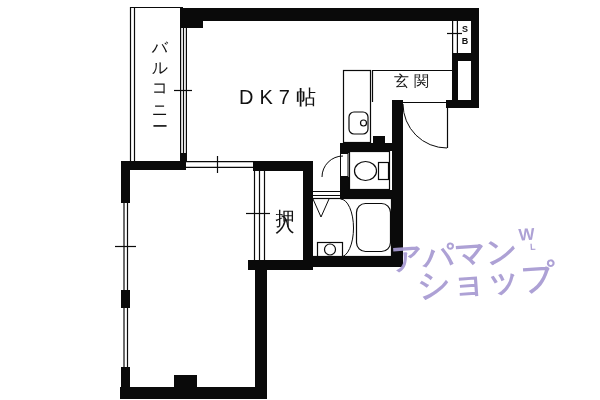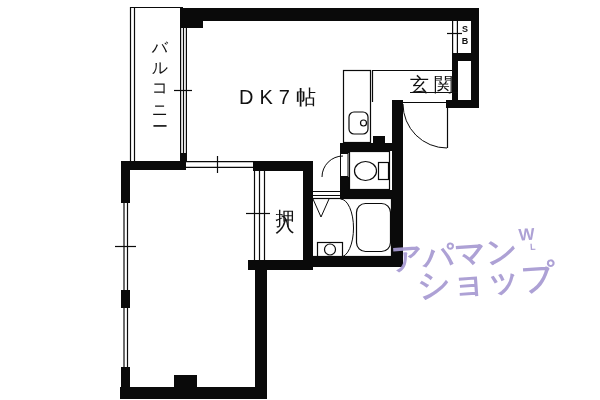--- a/index.html
+++ b/index.html
@@ -9,21 +9,21 @@
   .wall{position:absolute;background:#0a0a0a;}
   
   svg.lines{position:absolute;left:0;top:0;z-index:3;}
   
   .lbl{position:absolute;color:#111;z-index:4;white-space:nowrap;}
   .lbl-h{font-size:20px;}
   .vtext{writing-mode:vertical-rl;text-orientation:mixed;}
   .vupright{writing-mode:vertical-rl;text-orientation:upright;}
   .balcony-lbl{left:149px;top:29px;font-size:16px;letter-spacing:4px;}
   .dk-lbl{left:239px;top:84px;letter-spacing:6px;}
-  .genkan-lbl{left:410px;top:72px;font-size:19px;letter-spacing:5px;text-decoration:underline;}
+  .genkan-lbl{left:394px;top:72px;font-size:15px;letter-spacing:5px;}
   .sb-lbl{left:460px;top:24px;font-size:9px;letter-spacing:2px;font-weight:bold;}
   .oshiire-lbl{left:272px;top:194px;font-size:19px;letter-spacing:5px;}
   .yoshitsu-lbl{left:145px;top:254px;letter-spacing:2px;}
   
   .watermark{position:absolute;left:392px;top:238px;z-index:1;transform:rotate(-4deg);
              color:#a79ad2;opacity:0.92;font-weight:bold;line-height:1.0;}
   .wm-line1{font-size:31px;letter-spacing:0px;display:flex;align-items:flex-start;}
   .wm-mark{display:inline-flex;flex-direction:column;align-items:center;margin-left:2px;margin-top:-8px;}
   .wm-mark-w{font-size:17px;line-height:1;}
   .wm-mark-l{font-size:9px;line-height:1;align-self:flex-end;}

